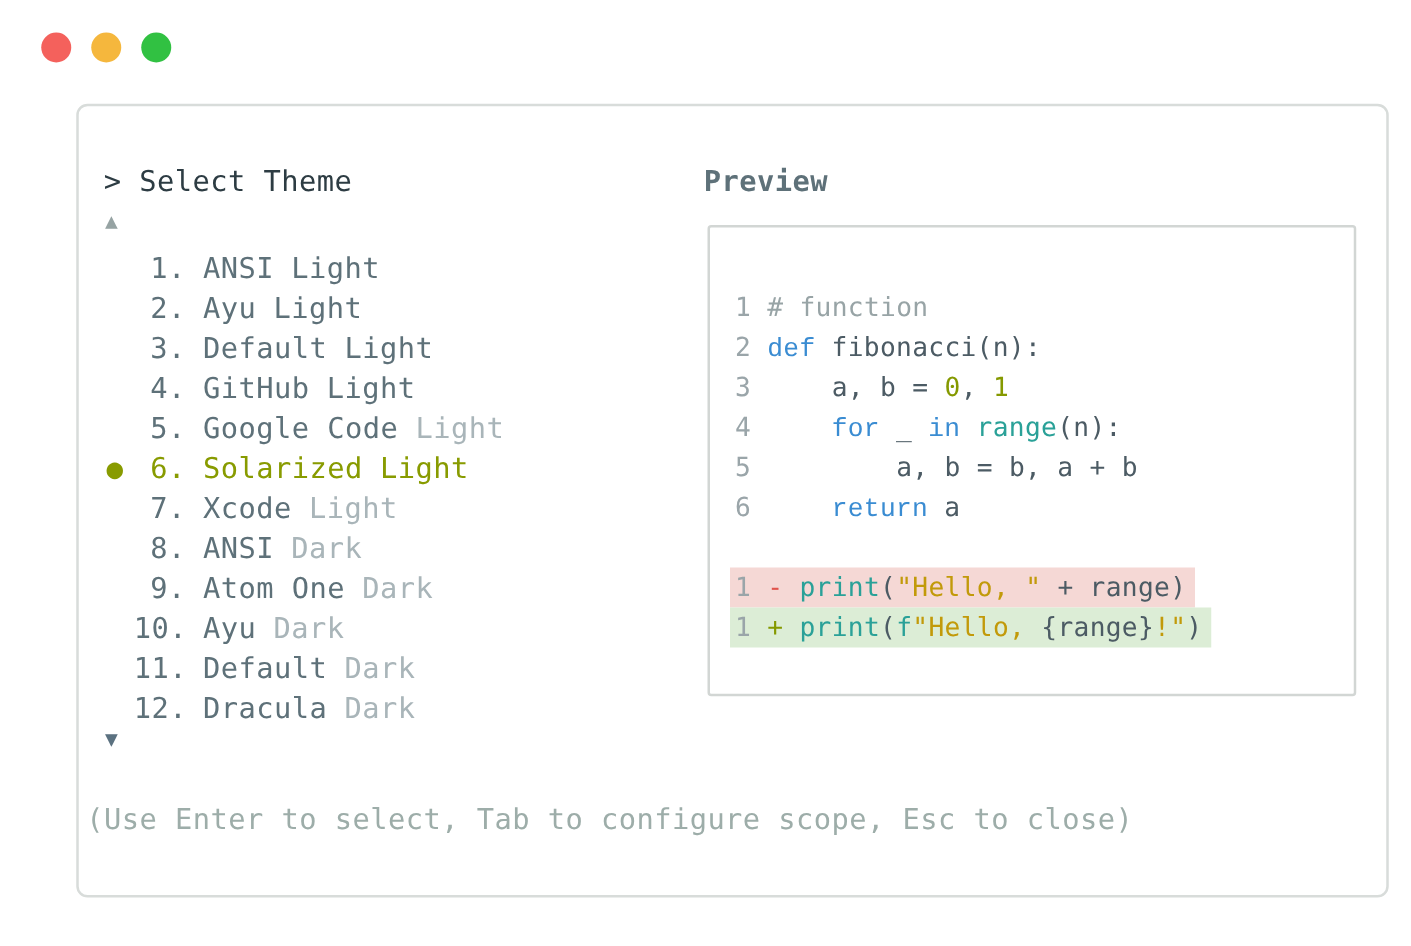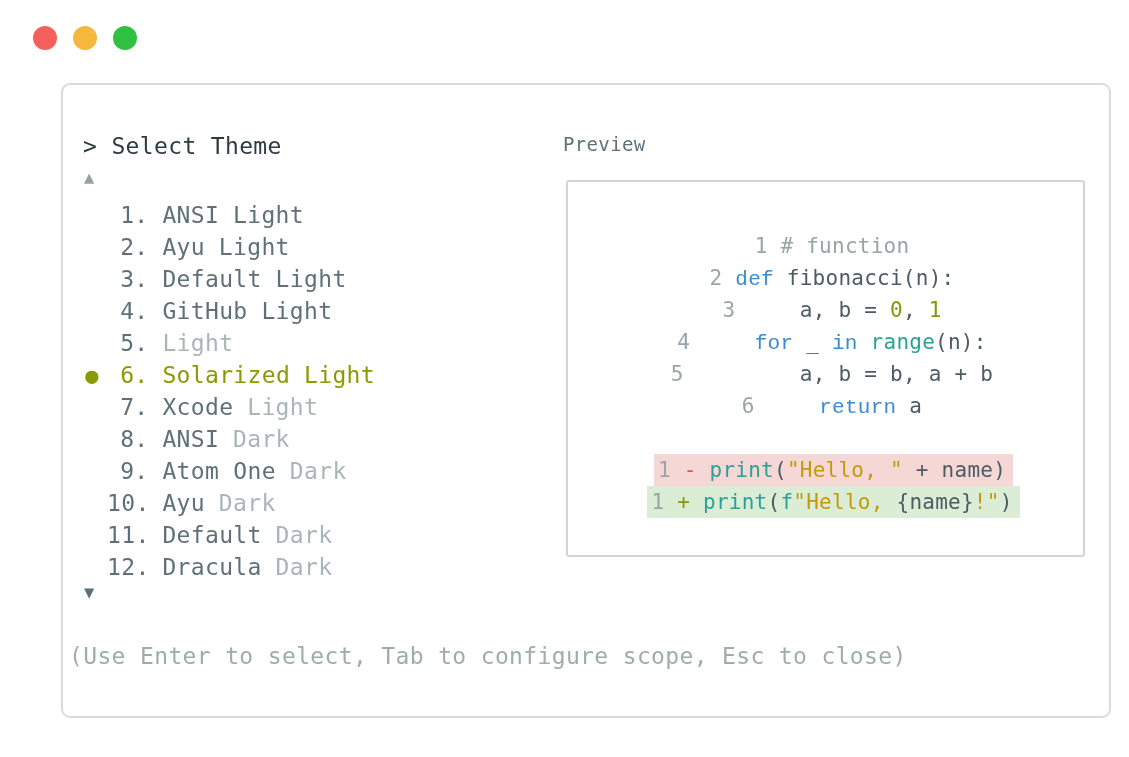--- a/index.html
+++ b/index.html
@@ -15,21 +15,21 @@
     position:absolute;left:38px;top:83px;width:1050px;height:635px;
     background:#ffffff;border:2px solid #d8dcda;border-radius:9px;margin-left:23px;
   }
 
   .prompt{
     position:absolute;left:20px;top:48px;
     font-size:23px;letter-spacing:.35px;color:#2d3c43;white-space:pre;
   }
   .preview-label{
     position:absolute;left:500px;top:48px;
-    font-size:19px;letter-spacing:.35px;color:#5e7179;
+    font-size:23px;letter-spacing:.35px;color:#5e7179;font-weight:bold;
   }
   .arrow{position:absolute;left:21px;font-size:17px;line-height:17px;}
   .arrow-up{top:84px;color:#96a3a3;}
   .arrow-down{top:499px;color:#5b7180;}
 
   
   .tlist{position:absolute;left:14px;top:114px;width:470px;}
   .trow{display:flex;align-items:center;height:32px;font-size:23px;letter-spacing:.35px;color:#5e7179;white-space:pre;}
   .trow .bullet{width:30px;text-align:center;font-size:22px;color:#889b00;}
   .trow .tnum{width:3ch;text-align:right;}
@@ -39,21 +39,21 @@
   .trow.sel .tnum,.trow.sel .tname,.trow.sel .tvar{color:#889b00;}
 
   .help{
     position:absolute;left:6px;top:558px;
     font-size:23px;letter-spacing:.35px;color:#9dada9;white-space:pre;text-align:center;
   }
 
   
   .preview-box{
     position:absolute;left:503px;top:95px;width:519px;height:377px;
-    border:2px solid #d2d6d4;border-radius:3px;background:#ffffff;text-align:center;
+    border:2px solid #d2d6d4;border-radius:3px;background:#ffffff;
   }
   .code{position:absolute;left:0;top:48px;width:100%;padding-left:16px;}
   .cline{height:32px;line-height:32px;font-size:21px;letter-spacing:.25px;white-space:pre;}
   .cinner{display:inline-block;height:32px;padding:0 7px 0 4px;}
   .cinner.bg-removed{background:#f5d8d5;}
   .cinner.bg-added{background:#dcedd6;}
 
   .c-ln{color:#9aa5a9;}
   .c-txt{color:#4c5b64;}
   .c-com{color:#98a4a6;}
@@ -106,20 +106,21 @@
   <div class="trow">
     <span class="bullet"></span>
     <span class="tnum">4.</span>
     <span class="tname">GitHub</span>
     <span class="tvar">Light</span>
   </div>
 
   <div class="trow">
     <span class="bullet"></span>
     <span class="tnum">5.</span>
+    <span class="tname">Google Code</span>
     <span class="tvar dim">Light</span>
   </div>
 
   <div class="trow sel">
     <span class="bullet">●</span>
     <span class="tnum">6.</span>
     <span class="tname">Solarized</span>
     <span class="tvar">Light</span>
   </div>
 
@@ -172,18 +173,18 @@
 
   <div class="preview-box">
     <div class="code" id="code-block">
         <div class="cline"><span class="cinner"><span class="c-ln">1 </span><span class="c-com"># function</span></span></div>
         <div class="cline"><span class="cinner"><span class="c-ln">2 </span><span class="c-kw">def</span><span class="c-txt"> fibonacci(n):</span></span></div>
         <div class="cline"><span class="cinner"><span class="c-ln">3 </span><span class="c-txt">    a, b = </span><span class="c-num">0</span><span class="c-txt">, </span><span class="c-num">1</span></span></div>
         <div class="cline"><span class="cinner"><span class="c-ln">4 </span><span class="c-txt">    </span><span class="c-kw">for</span><span class="c-txt"> _ </span><span class="c-kw">in</span><span class="c-txt"> </span><span class="c-fn">range</span><span class="c-txt">(n):</span></span></div>
         <div class="cline"><span class="cinner"><span class="c-ln">5 </span><span class="c-txt">        a, b = b, a + b</span></span></div>
         <div class="cline"><span class="cinner"><span class="c-ln">6 </span><span class="c-txt">    </span><span class="c-kw">return</span><span class="c-txt"> a</span></span></div>
         <div class="cline"><span class="cinner"></span></div>
-        <div class="cline"><span class="cinner bg-removed"><span class="c-ln">1 </span><span class="c-red">- </span><span class="c-fn">print</span><span class="c-txt">(</span><span class="c-str">"Hello, "</span><span class="c-txt"> + name)</span></span></div>
-        <div class="cline"><span class="cinner bg-added"><span class="c-ln">1 </span><span class="c-add">+ </span><span class="c-fn">print</span><span class="c-txt">(</span><span class="c-fn">f</span><span class="c-str">"Hello, </span><span class="c-txt">{name}</span><span class="c-str">!"</span><span class="c-txt">)</span></span></div>
+        <div class="cline"><span class="cinner bg-removed"><span class="c-ln">1 </span><span class="c-red">- </span><span class="c-fn">print</span><span class="c-txt">(</span><span class="c-str">"Hello, "</span><span class="c-txt"> + range)</span></span></div>
+        <div class="cline"><span class="cinner bg-added"><span class="c-ln">1 </span><span class="c-add">+ </span><span class="c-fn">print</span><span class="c-txt">(</span><span class="c-fn">f</span><span class="c-str">"Hello, </span><span class="c-txt">{range}</span><span class="c-str">!"</span><span class="c-txt">)</span></span></div>
       </div>
   </div>
 
 </div>
 
 </body></html>

